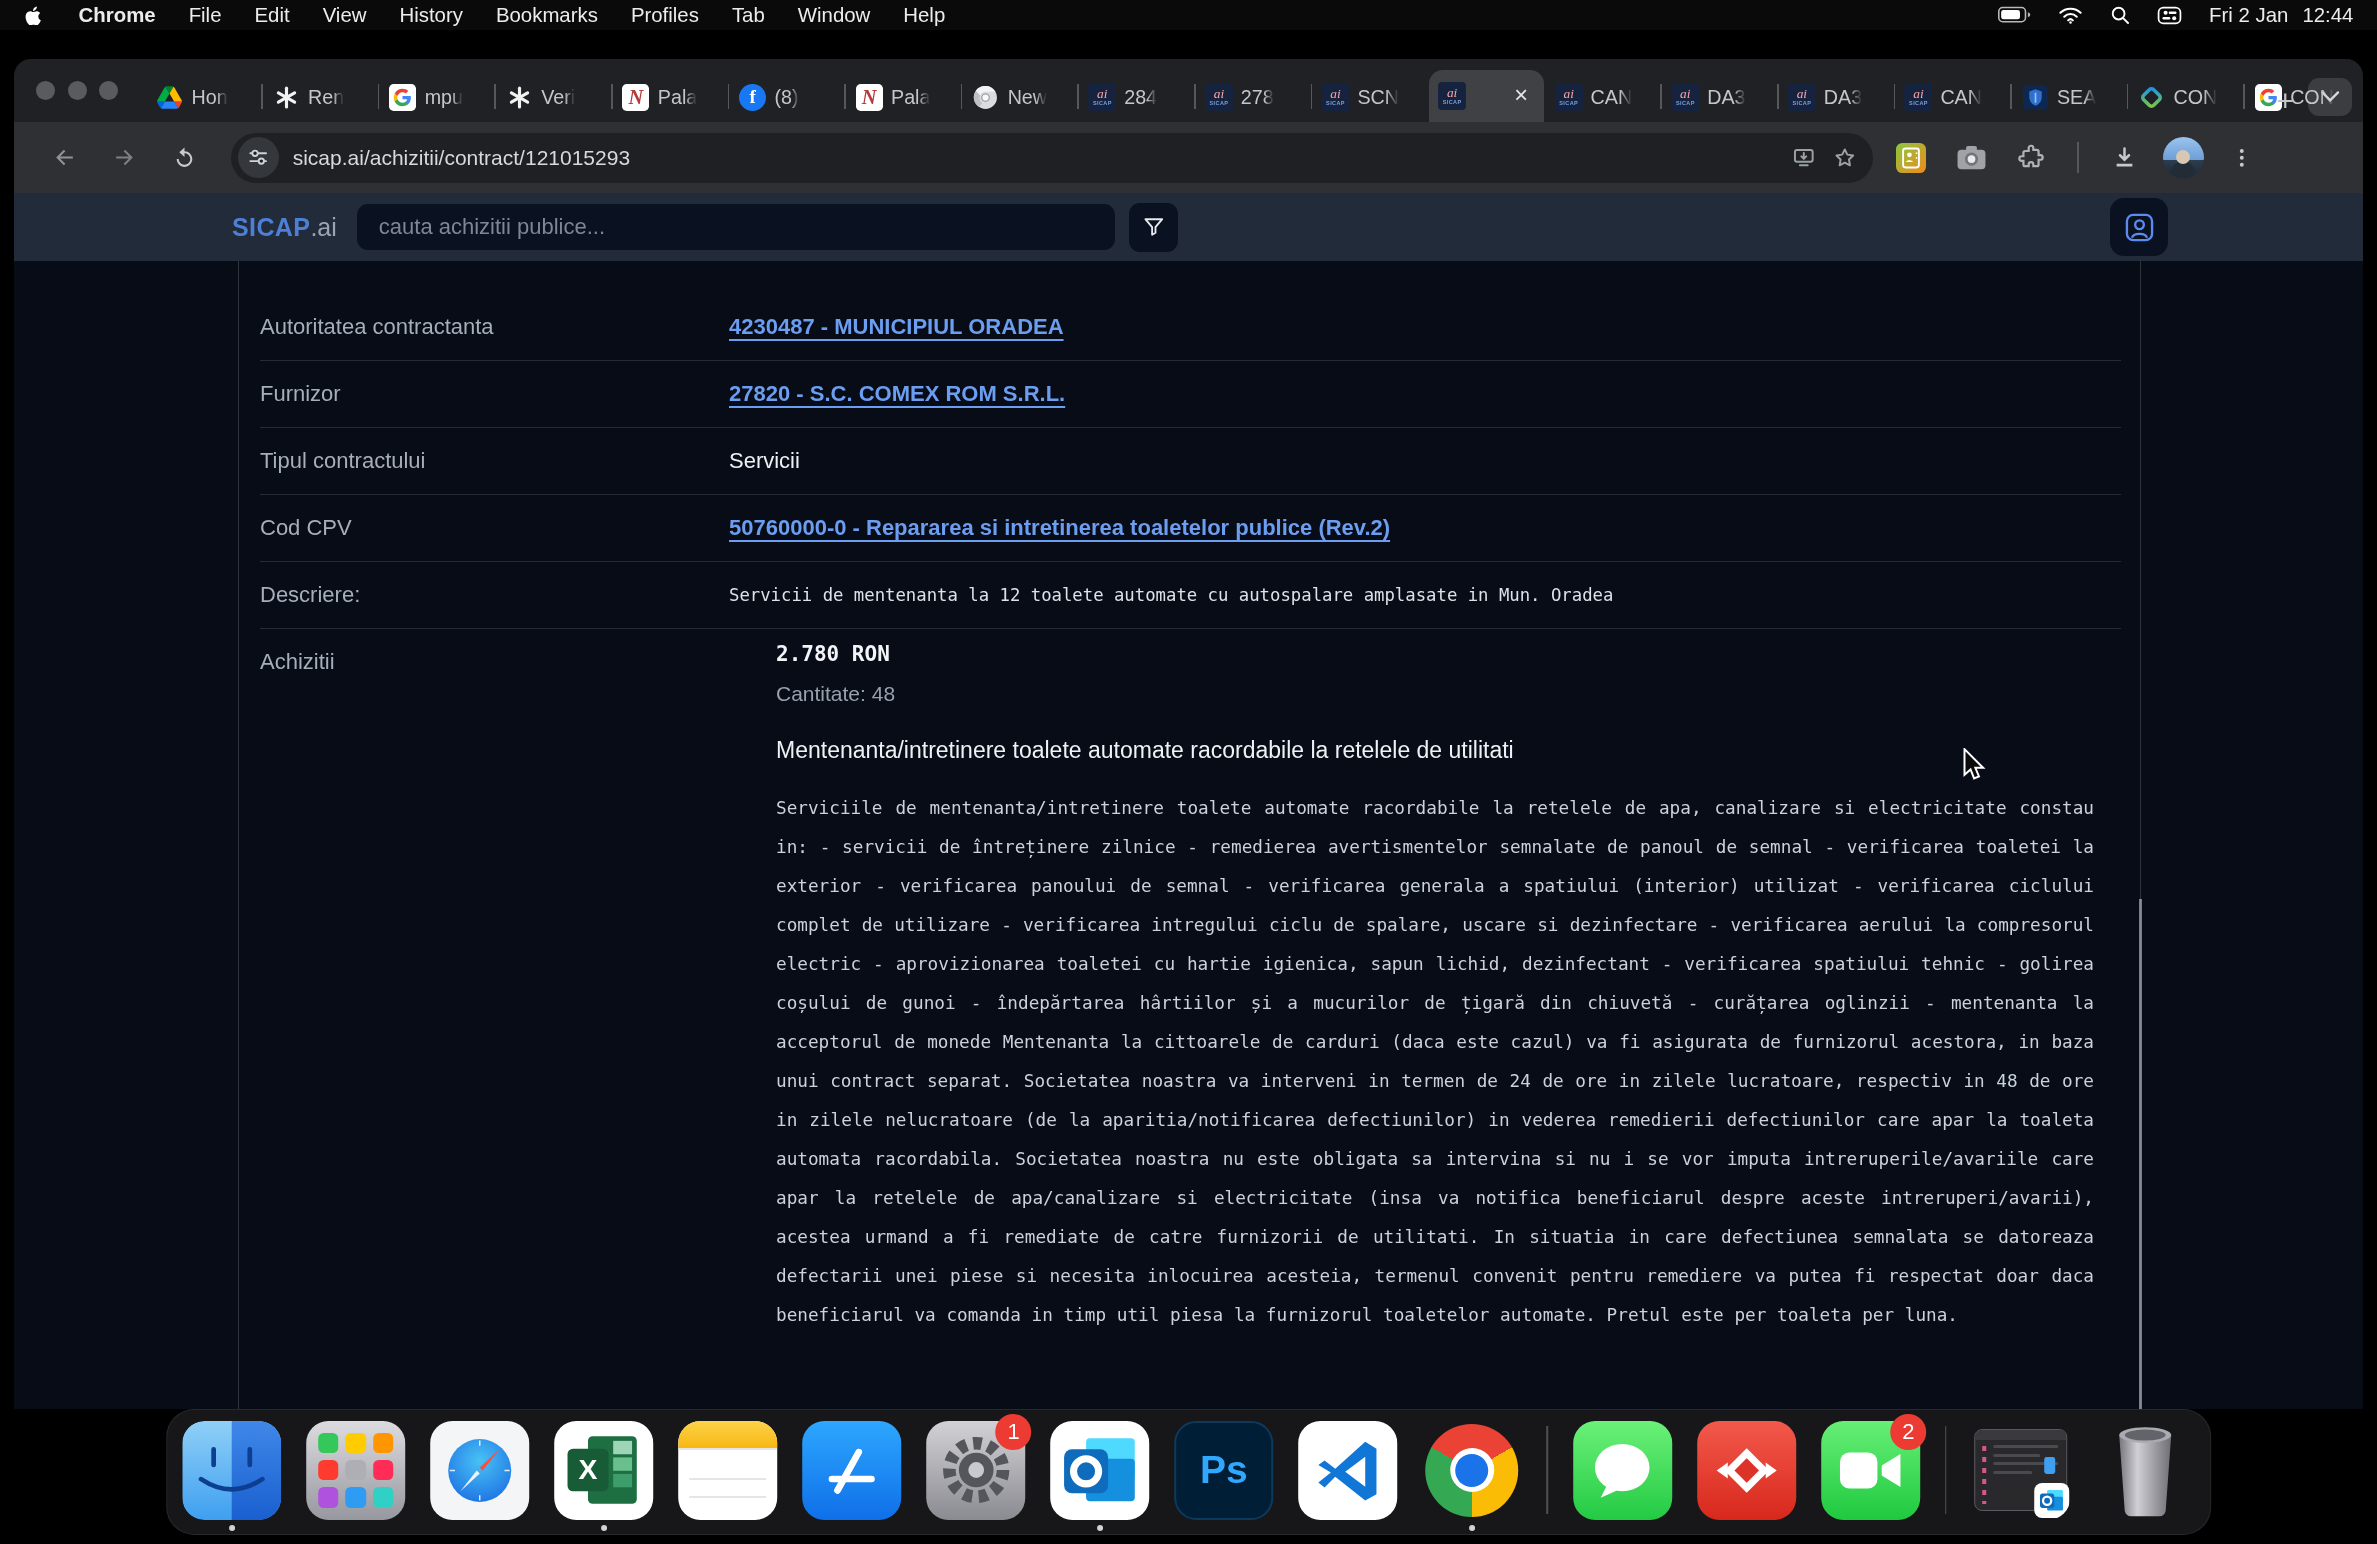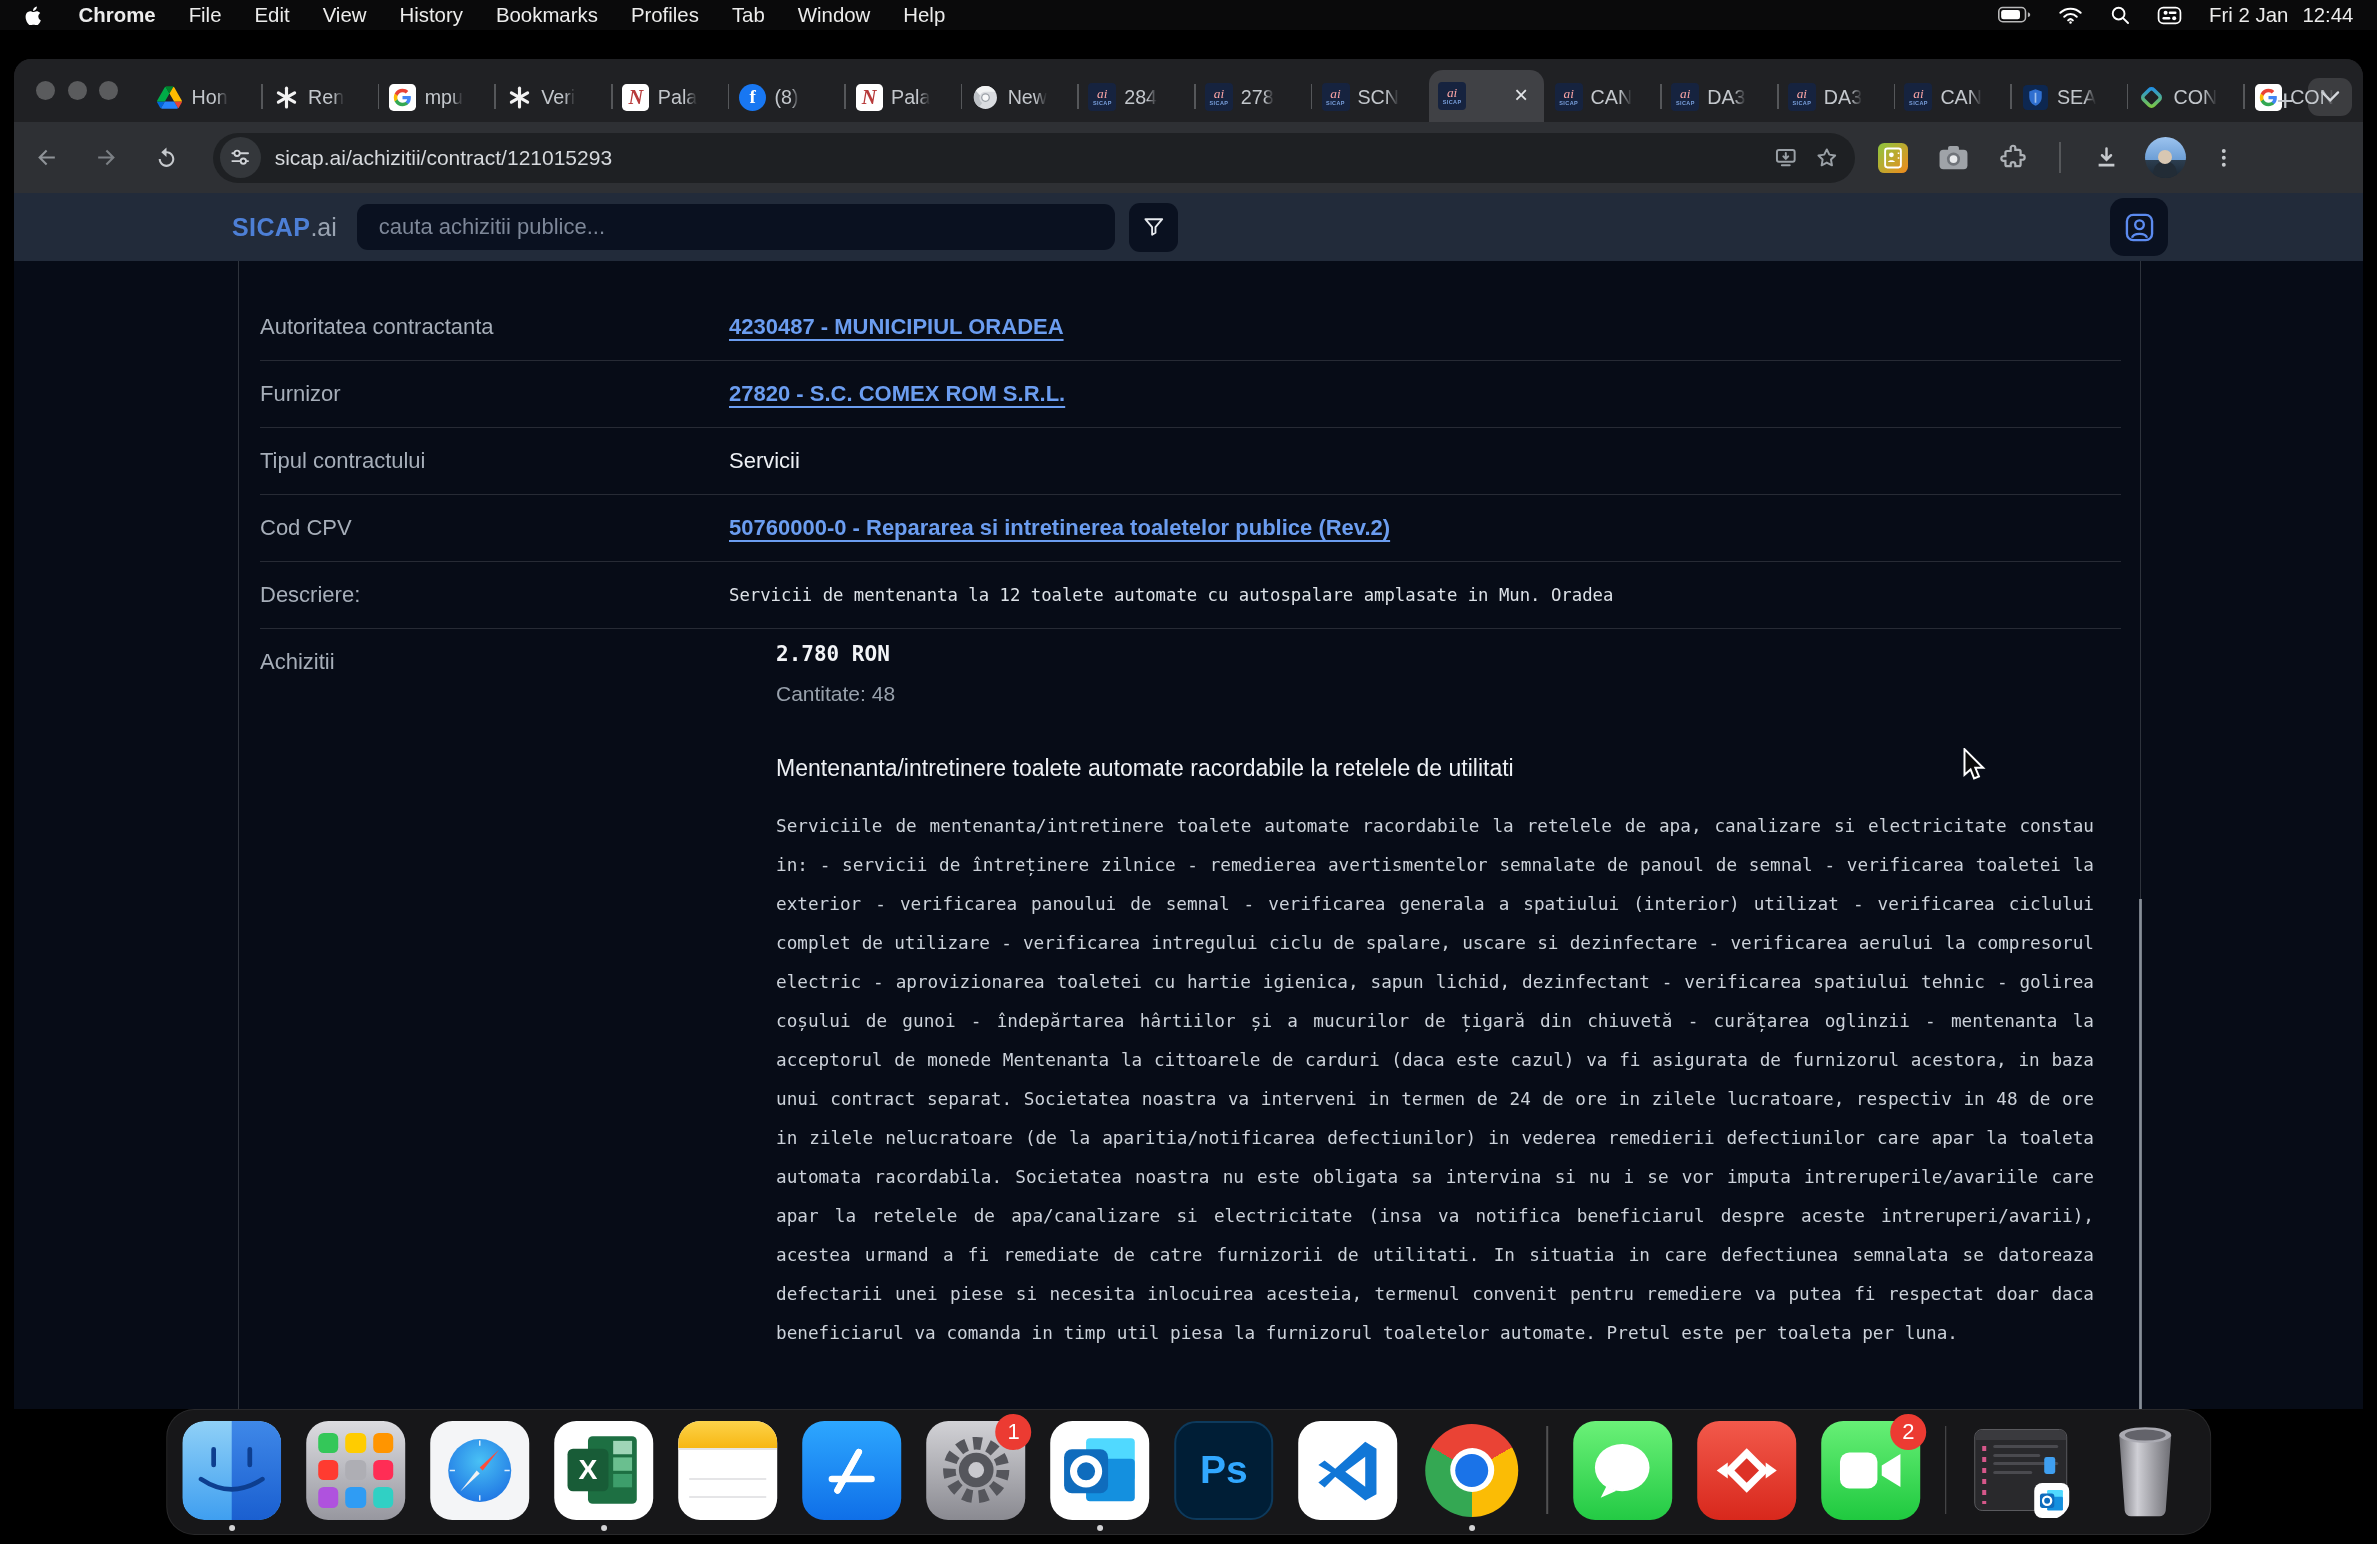--- a/index.html
+++ b/index.html
@@ -39,21 +39,21 @@
     align-items:center; justify-content:center; line-height:1; }
   .fav-ai { font-family:"Liberation Serif",serif; font-style:italic; color:#fca5a5; font-size:13.4px; }
   .fav-s { font-size:5.5px; letter-spacing:0.4px; color:#7aa0dd; font-weight:bold; margin-top:0.8px; }
   .fav-white { width:27px; height:27px; border-radius:4.7px; background:#fff; display:flex; align-items:center; justify-content:center; }
   .fav-circle-blue { width:27px; height:27px; border-radius:50%; background:#1877f2; color:#fff; display:flex;
     align-items:center; justify-content:center; font-weight:bold; font-size:19px; font-family:"Liberation Serif",serif; }
   .newtab-btn { color:#c3c7cc; font-size:30px; padding:0 14px 6.3px; line-height:1; }
   .tabsearch-btn { margin-left:auto; width:44px; height:38px; background:#3c3d40; border-radius:11px;
     display:flex; align-items:center; justify-content:center; margin-bottom:6.3px; }
 
-  .toolbar { height:71px; background:#2e3034; display:flex; align-items:center; padding:0 10px; gap:16px; }
+  .toolbar { height:71px; background:#2e3034; display:flex; align-items:center; padding:0 28px; gap:16px; }
   .nav-btn { width:44px; height:44px; display:flex; align-items:center; justify-content:center; border-radius:50%; }
   .omnibox { flex:0 0 auto; width:1642px; height:50px; background:#1e2023; border-radius:25px; display:flex;
     align-items:center; padding:0 7.9px 0 6.3px; margin-left:9.4px; }
   .tune-wrap { width:41px; height:41px; border-radius:50%; background:#34373b; display:flex; align-items:center; justify-content:center; }
   .url-text { color:#d6d9dd; font-size:21px; margin-left:14px; flex:1; white-space:nowrap; overflow:hidden; }
   .omni-ic { width:41px; height:41px; display:flex; align-items:center; justify-content:center; }
   .ext-ic { width:44px; height:44px; display:flex; align-items:center; justify-content:center; }
   .tb-div { width:1.6px; height:31px; background:#55575a; margin:0 7.9px; }
   .avatar { width:41px; height:41px; border-radius:50%; background:linear-gradient(180deg,#9cc3ef 0%,#6d9fd6 55%,#2c3e50 56%,#1b2733 100%); position:relative; overflow:hidden; }
   .avatar::after { content:""; position:absolute; left:50%; top:12.6px; transform:translateX(-50%);
@@ -80,21 +80,21 @@
   .t-label { width:469px; color:#a6aeb9; font-size:22px; flex:0 0 auto; }
   .t-value { color:#edf0f4; font-size:22px; font-weight:500; }
   .t-value.mono { font-family:"DejaVu Sans Mono",monospace; font-size:17.3px; font-weight:normal; color:#dde2e8; }
   .t-link { color:#6b9df0; font-weight:bold; text-decoration:underline; text-underline-offset:4.7px; }
 
   .ach-row { display:flex; margin:0 19px 0 21px;gap:47px; }
   .ach-label { width:469px; color:#a6aeb9; font-size:22px; padding-top:20.4px; flex:0 0 auto; }
   .ach-value { flex:1; padding-top:12.6px; }
   .ach-price { font-family:"DejaVu Sans Mono",monospace; font-weight:bold; font-size:21px; color:#f2f4f7; }
   .ach-meta { color:#98a1ac; font-size:21px; margin-top:16.5px; }
-  .ach-title { color:#eef1f5; font-size:23px; font-weight:500; margin-top:49px; }
+  .ach-title { color:#eef1f5; font-size:23px; font-weight:500; margin-top:31px; }
   .ach-body { font-family:"DejaVu Sans Mono",monospace; font-size:17.7px; line-height:39px; color:#ccd2da;
     text-align:justify; margin-top:25px; padding-right:27px; }
   .scroll-thumb { position:absolute; right:-1.6px; top:638px; bottom:0; width:3.1px; background:rgba(210,218,228,.55); }
 
   
   .dock { position:absolute; bottom:9.4px; left:50%; transform:translateX(-50%);
     background:rgba(32,32,34,.72); border:0.8px solid rgba(255,255,255,.08); border-radius:28px;
     padding:11px 15.7px 14px; display:flex; align-items:center; gap:25px; }
   .dk { width:99px; height:99px; position:relative; flex:0 0 auto; }
   .dk-tile { width:99px; height:99px; border-radius:22px; overflow:hidden; position:relative;

